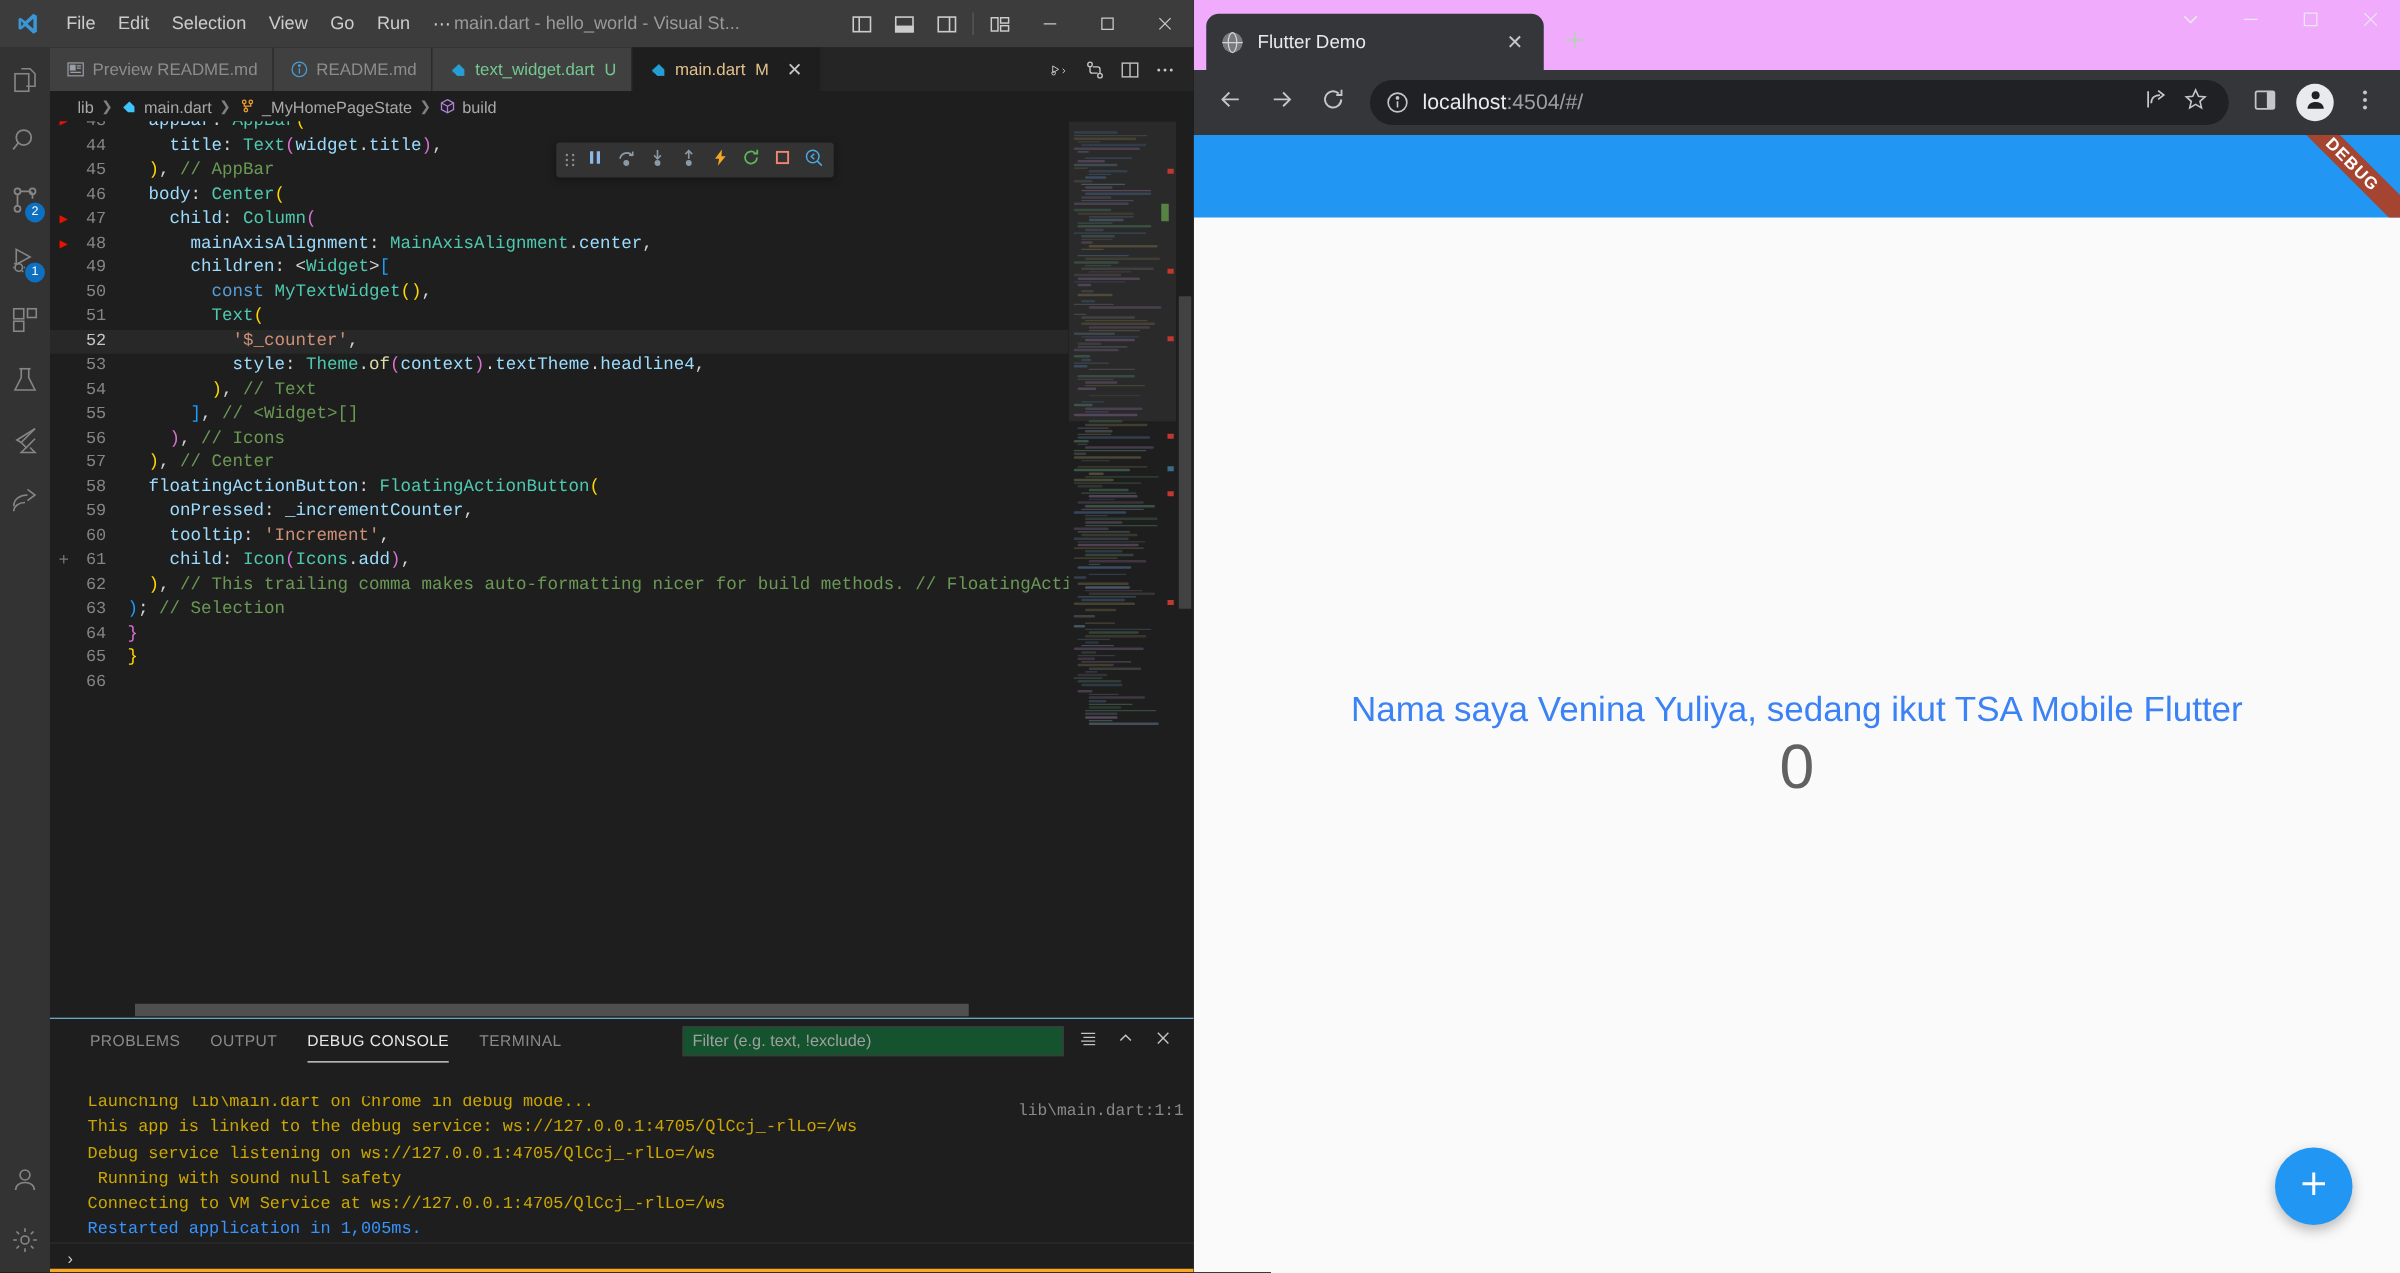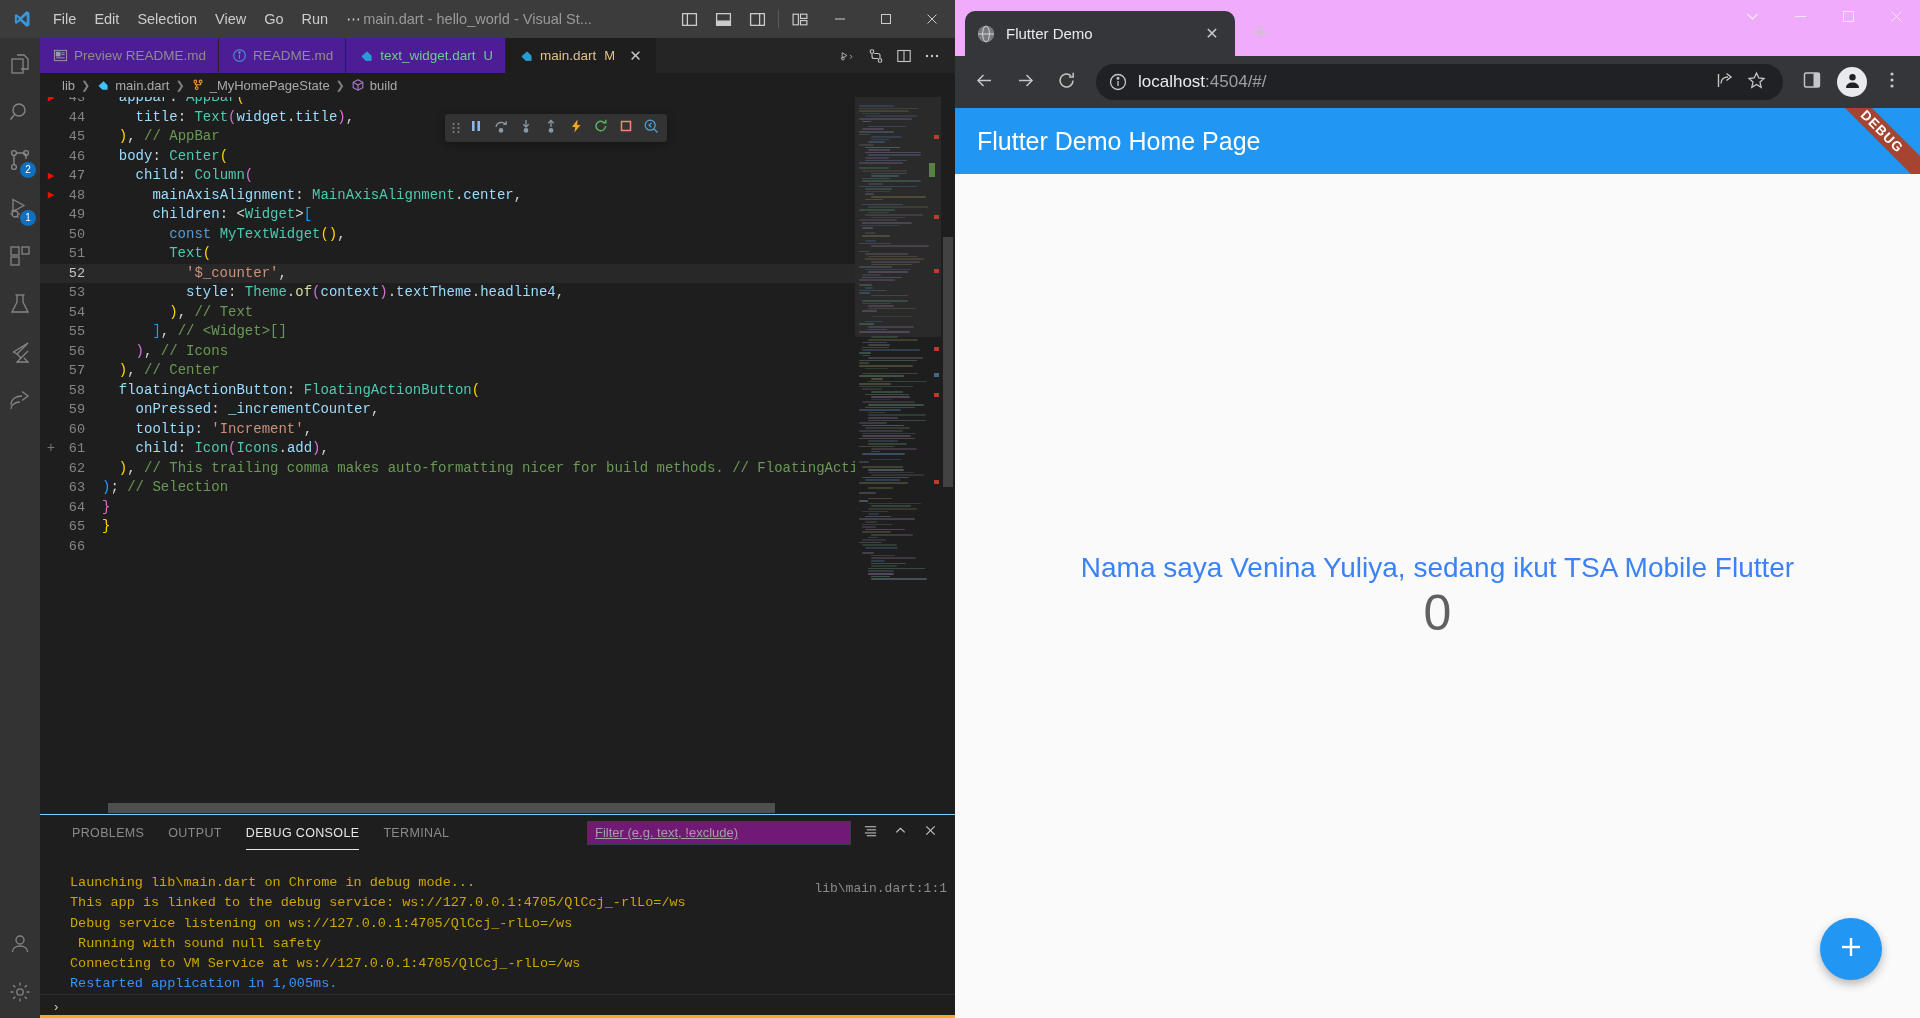--- a/index.html
+++ b/index.html
@@ -87,21 +87,21 @@
   .tabsbar {
     height: 35px; min-height: 35px;
     background: #252526;
     display: flex; align-items: stretch;
     position: relative;
   }
   .tab {
     display: flex; align-items: center; gap: 6px;
     padding: 0 12px;
     font-size: 13.5px; color: #8d8d8d;
-    background: #4c1d95;
+    background: #404040;
     border-right: 1px solid #252526;
     white-space: nowrap;
     position: relative;
   }
   .tab.active { background: #1e1e1e; color: #ffffff; }
   .tab .ticon { width: 16px; height: 16px; display: flex; align-items: center; justify-content: center; }
   .tab .ticon svg { width: 15px; height: 15px; }
   .tab-mark { font-size: 13px; margin-left: 2px; }
   .tab-mark.u { color: #73c991; }
   .tab-mark.m { color: #e2c08d; }
@@ -236,28 +236,27 @@
   .ptab.active { color: #e7e7e7; }
   .ptab.active::after {
     content: ""; position: absolute; left: 12px; right: 12px; bottom: 0;
     height: 1px; background: #e7e7e7;
   }
   .panel-right {
     margin-left: auto; display: flex; align-items: center; gap: 8px;
     padding-right: 14px;
   }
   .filter-box {
-    width: 264px; height: 24px;
-    background: #701a75;
+    width: 305px; height: 24px;
+    background: #14532d;
     border: 1px solid #3c3c3c;
     color: #a0a0a0; font-size: 13px;
     padding: 0 7px;
     outline: none;
     font-family: "Liberation Sans", sans-serif;
-    text-decoration: underline;
   }
   .filter-box::placeholder { color: #a0a0a0; }
   .pbtn {
     width: 22px; height: 22px; display: flex; align-items: center; justify-content: center;
     color: #c5c5c5;
   }
   .pbtn svg { width: 15px; height: 15px; }
 
   .console {
     flex: 1; overflow: hidden; position: relative;
@@ -1183,21 +1182,20 @@
               <circle cx="10" cy="4" r="1.6"></circle>
               <circle cx="10" cy="10" r="1.6"></circle>
               <circle cx="10" cy="16" r="1.6"></circle>
             </svg>
         </span>
       </div>
     </div>
 
     <div class="app-viewport">
       <div class="app-bar">
-        <span>Flutter Demo Home Page</span>
         <div class="debug-banner">DEBUG</div>
       </div>
       <div class="app-center">
         <div class="app-name-text">Nama saya Venina Yuliya, sedang ikut TSA Mobile Flutter</div>
         <div class="app-counter">0</div>
       </div>
       <div class="fab">
         <span>
           <svg viewBox="0 0 30 30" stroke="currentColor" stroke-width="2.4">
               <line x1="15" y1="6" x2="15" y2="24"></line>

